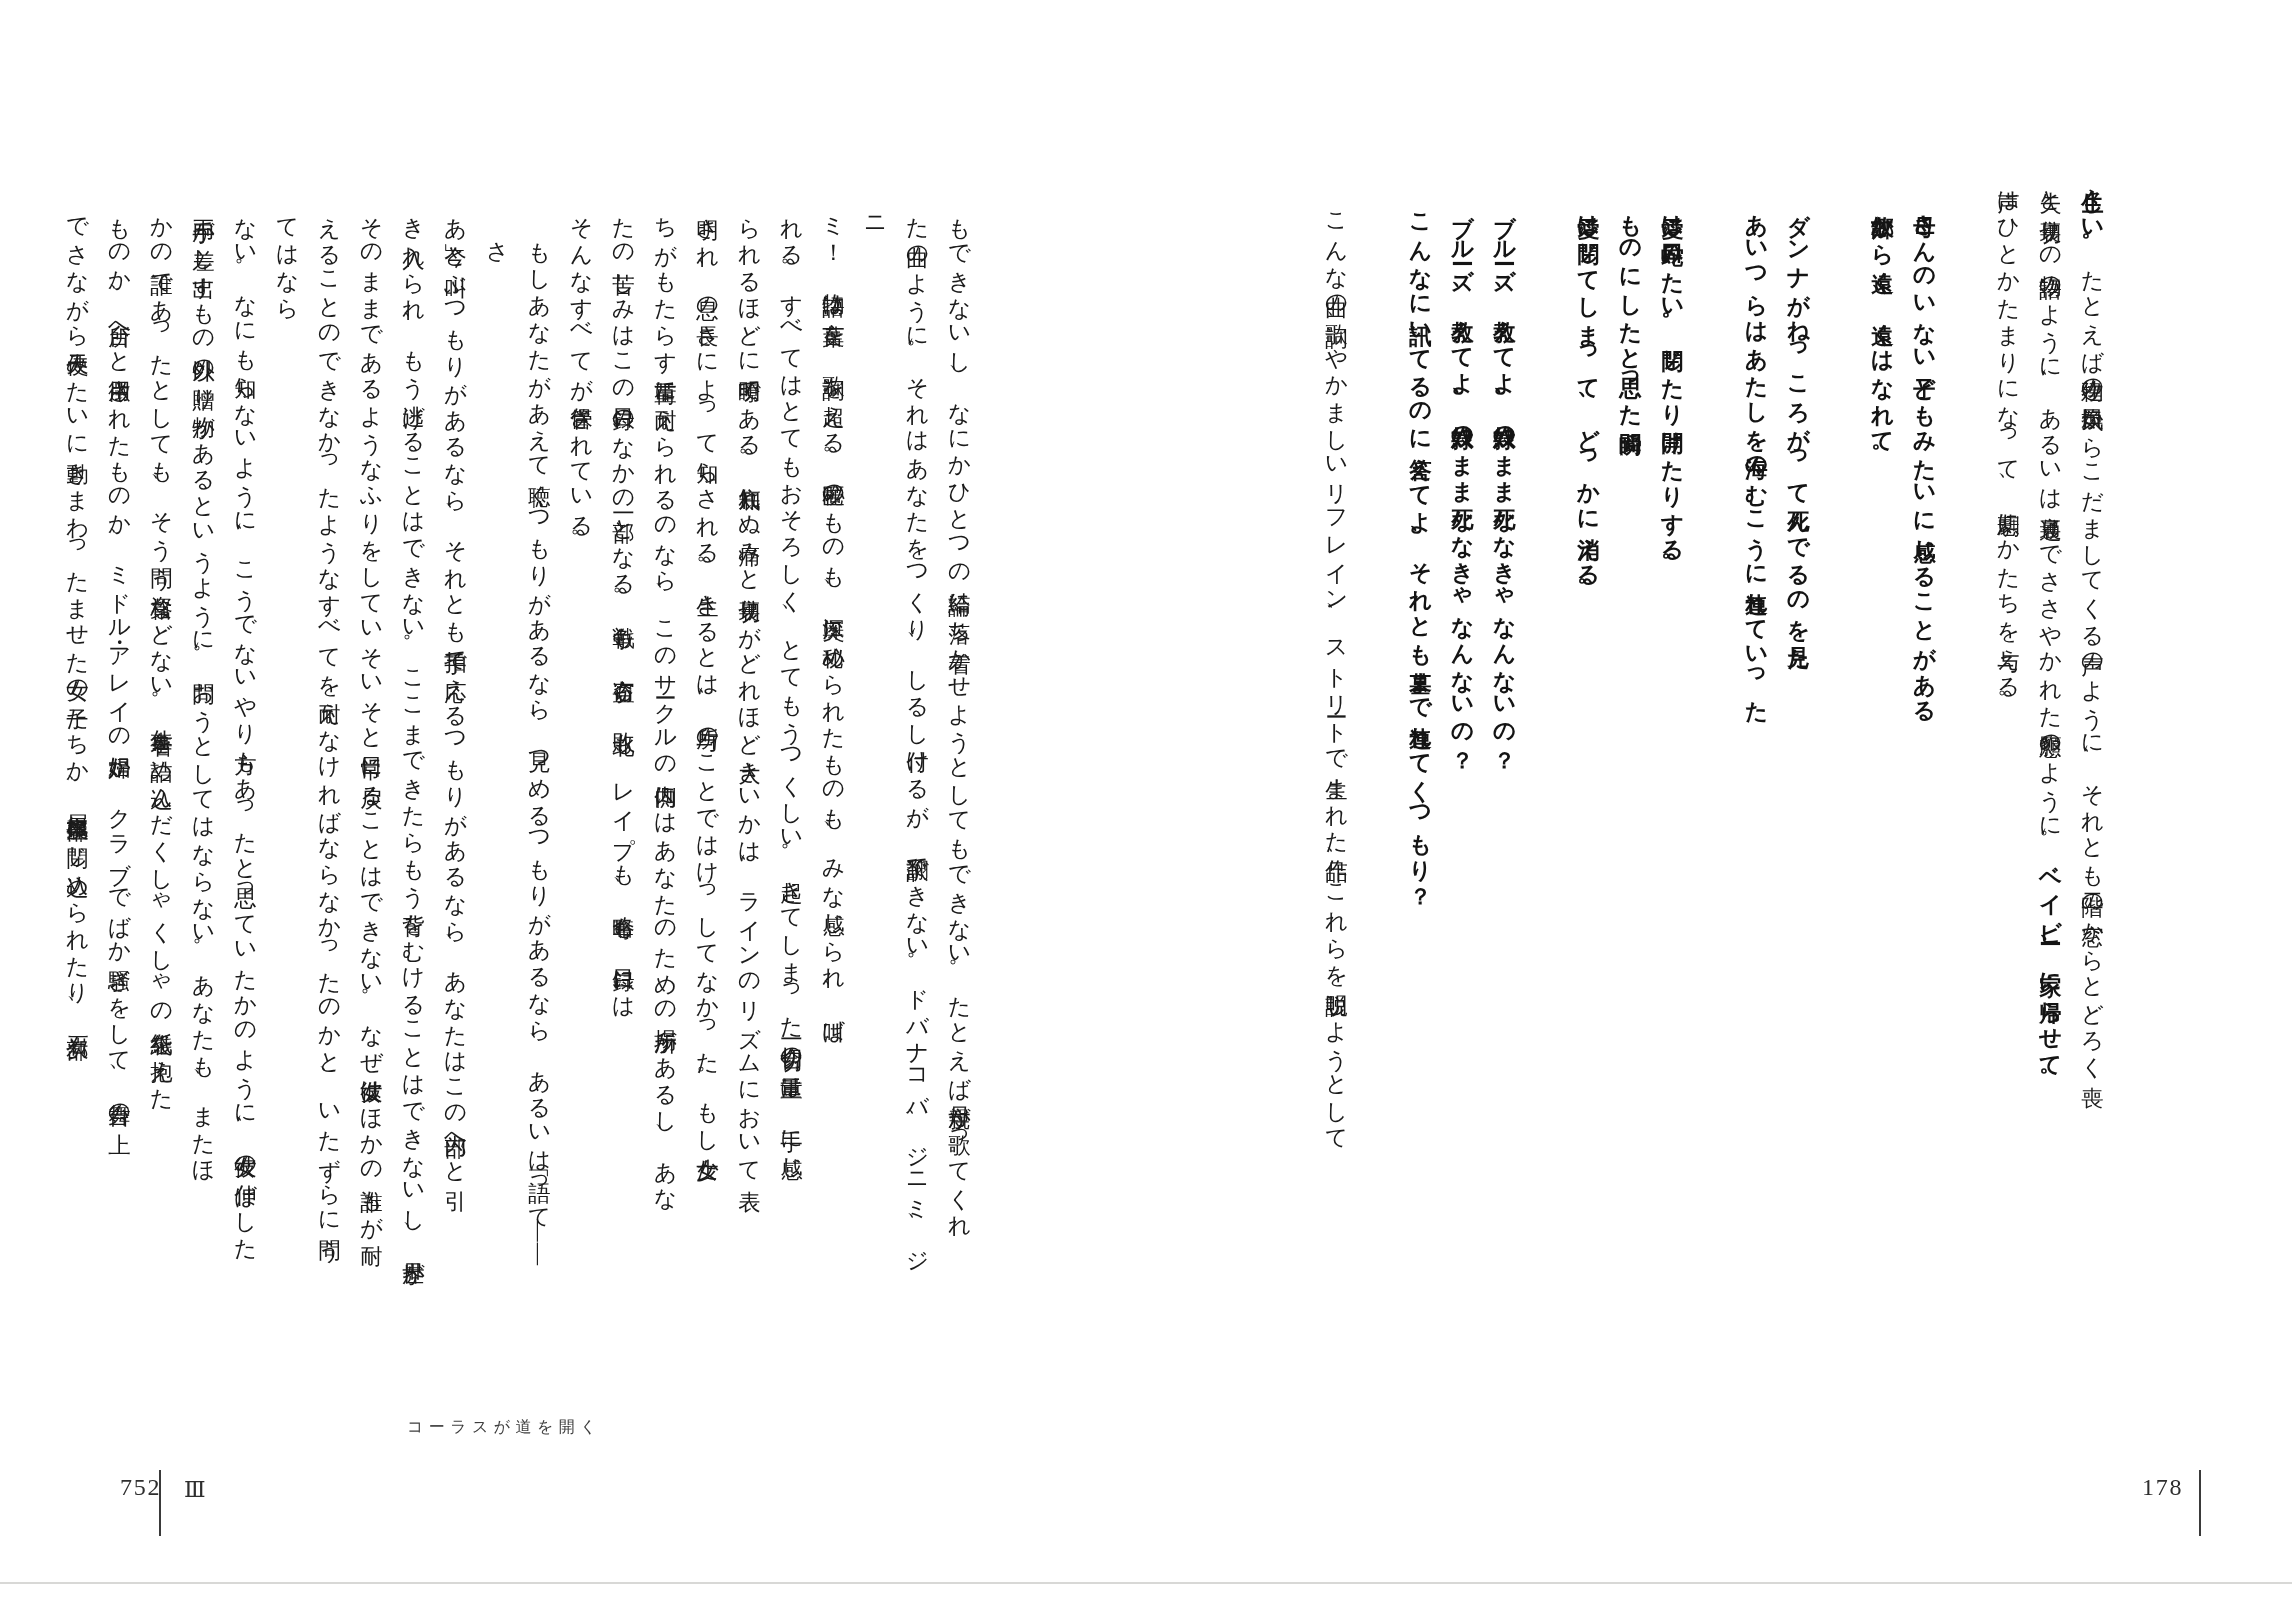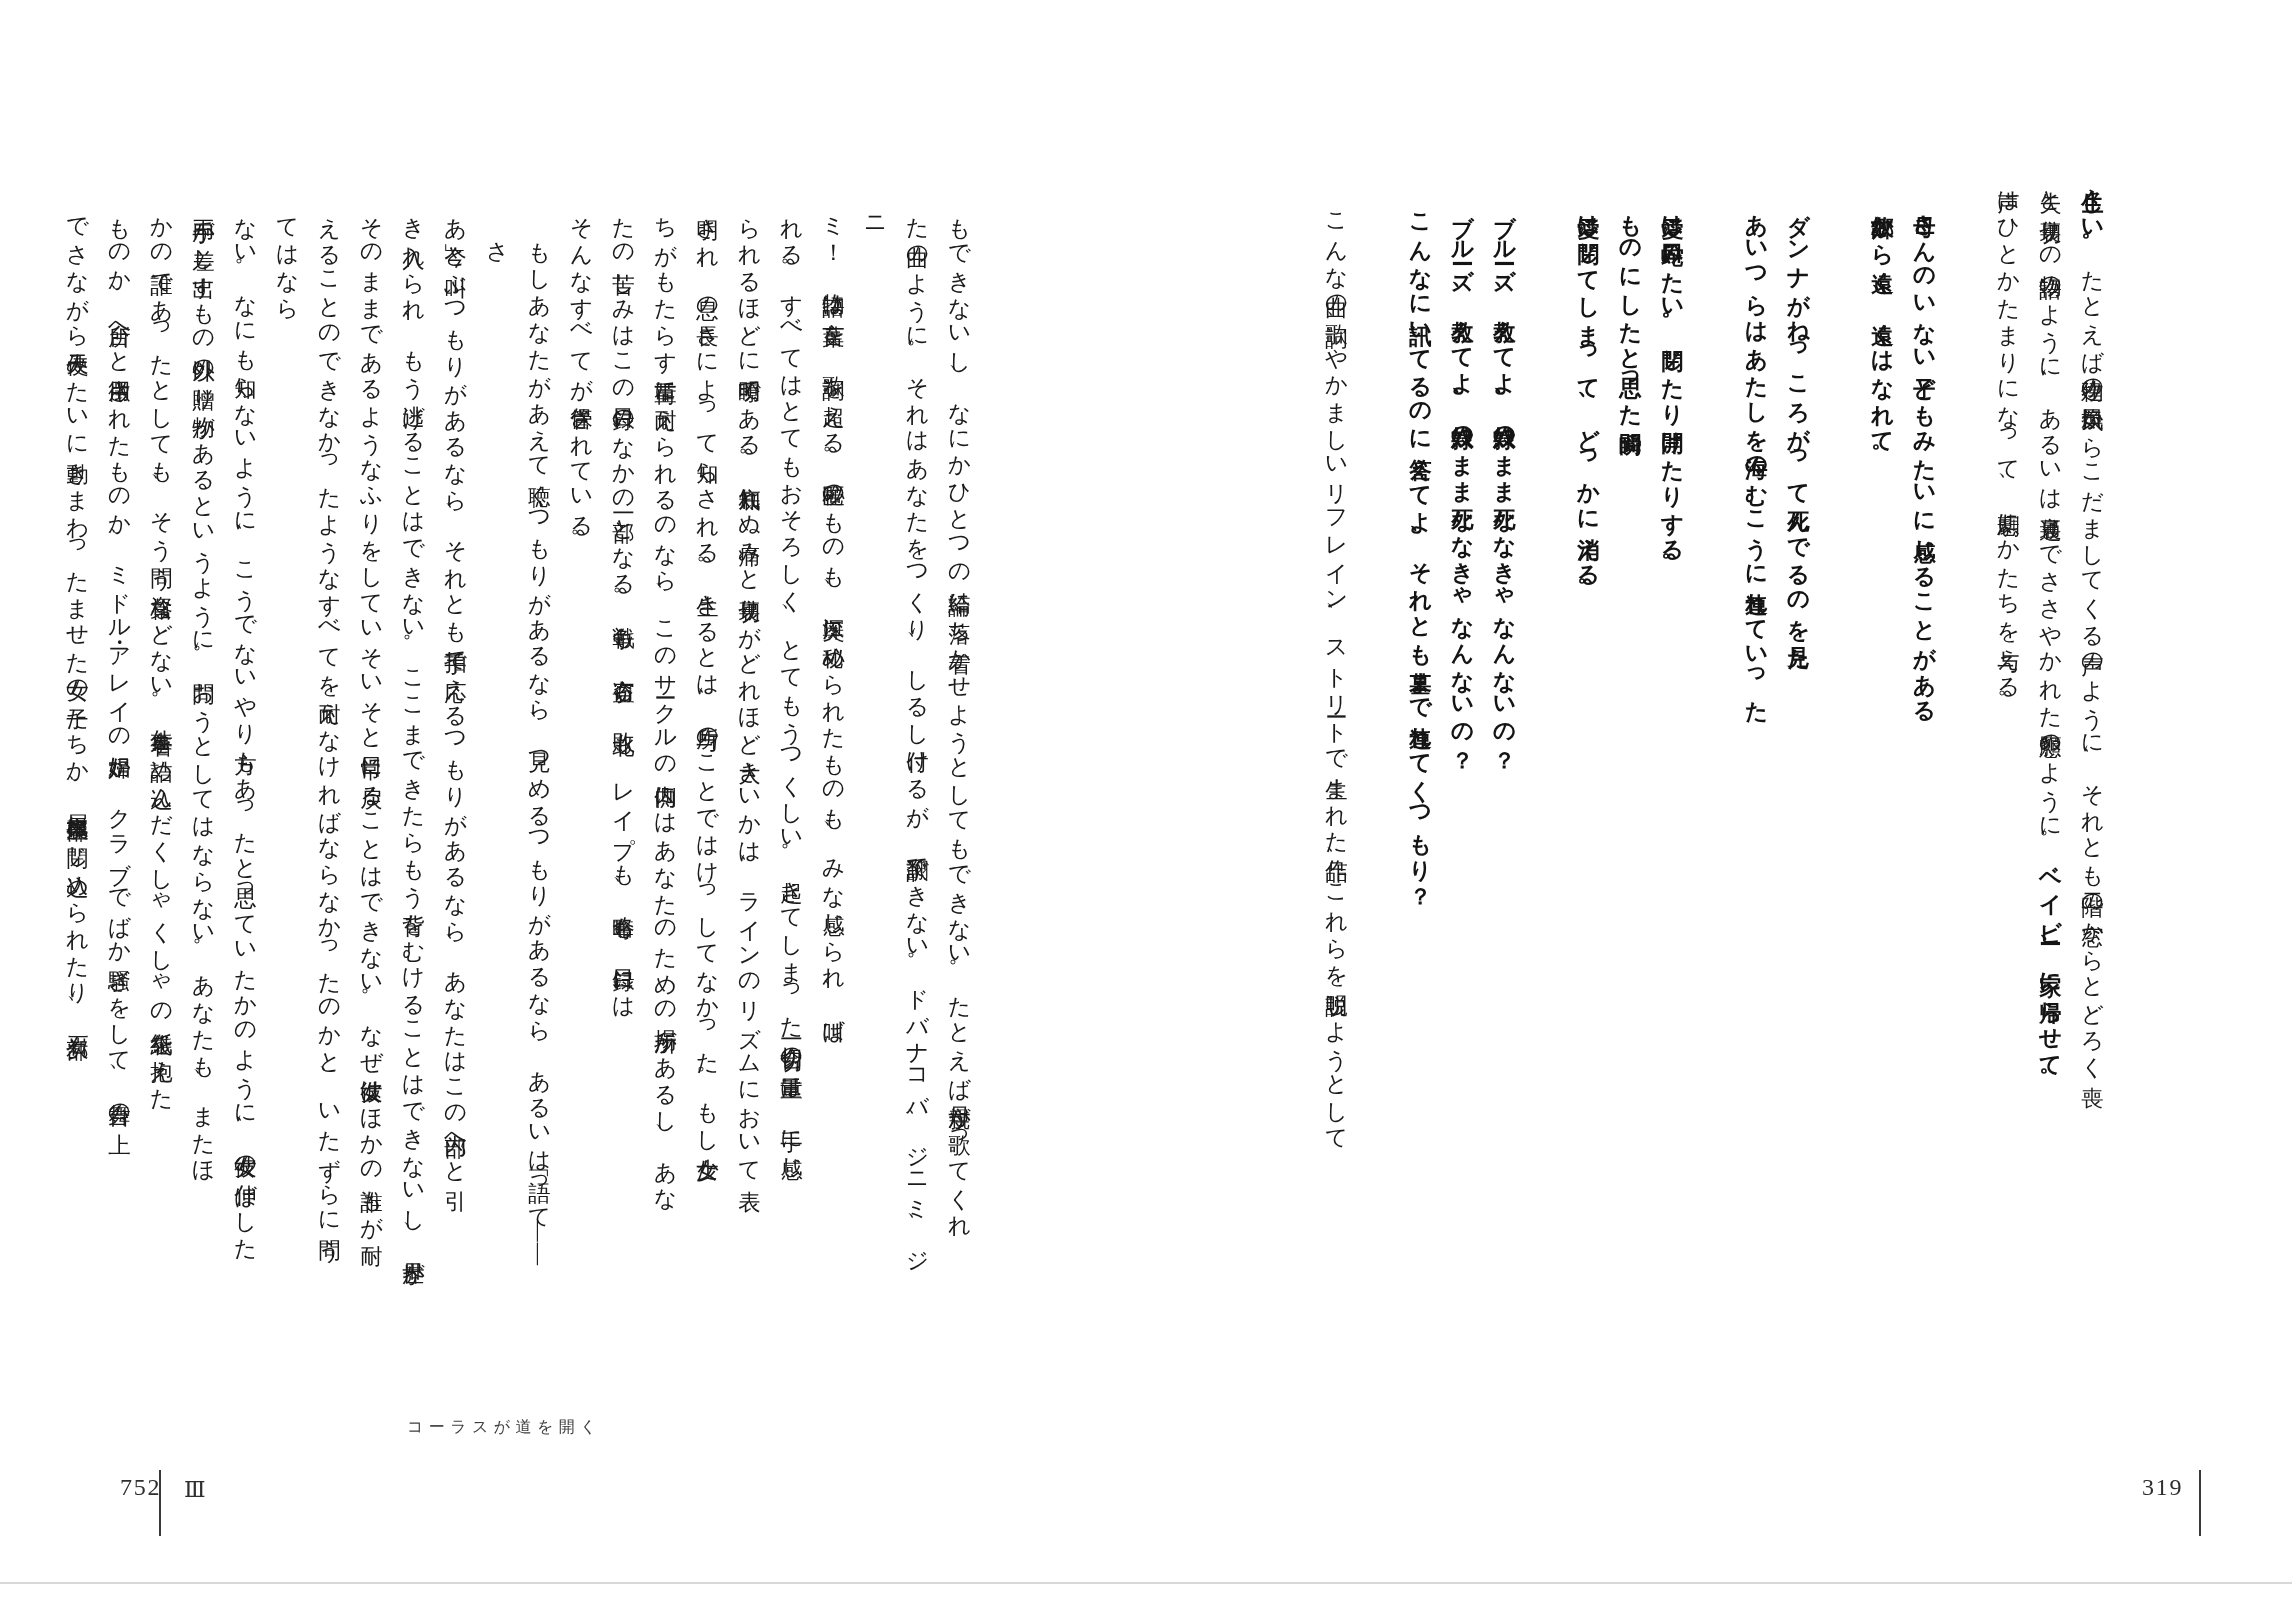--- a/index.html
+++ b/index.html
@@ -111,21 +111,21 @@
         <p class="col lyric gap"><span>ダンナがねっころがって死んでるのを見た</span></p>
         <p class="col lyric"><span>あいつらはあたしを海のむこうに連れていった</span></p>
         <p class="col lyric gap"><span>愛は蛇口みたい。閉じたり開けたりする。</span></p>
         <p class="col lyric"><span>ものにしたと思った瞬間</span></p>
         <p class="col lyric"><span>愛は閉じてしまって、どっかに消える。</span></p>
         <p class="col lyric gap"><span>ブルーズ、教えてよ、奴隷のまま死ななきゃなんないの？</span></p>
         <p class="col lyric"><span>ブルーズ、教えてよ、奴隷のまま死ななきゃなんないの？</span></p>
         <p class="col lyric"><span>こんなに訊いてるのに答えてよ、それとも墓まで連れてくつもり？</span></p>
         <p class="col gap indent"><span>こんな曲の歌詞、やかましいリフレイン、ストリートで生まれた作品、これらを説明しようとして</span></p>
       </div>
-    <span class="pnum pnum-right">319</span>
+    <span class="pnum pnum-right">178</span>
     <span class="pbar pbar-right"></span>
   </section>
 
   <section class="page page-left">
     <div class="vtext" id="text-399">
         <p class="col"><span>もできないし、なにかひとつの結論に落ち着かせようとしてもできない。たとえば母親が歌ってくれ</span></p>
         <p class="col"><span>た曲のように。それはあなたをつくり、しるし付けるが、翻訳できない。ドバナコバ、ジニミ、ジニ</span></p>
         <p class="col"><span>ミ！　物語は言葉を、歌詞を超える。秘匿のものも、深奥に秘められたものも、みな感じられ、叫ば</span></p>
         <p class="col"><span>れる。すべてはとてもおそろしく、とてもうつくしい。起きてしまった一切合切の重量は、手に感じ</span></p>
         <p class="col"><span>られるほどに明瞭である。底知れぬ痛みと裏切りがどれほど大きいかは、ラインのリズムにおいて表</span></p>

